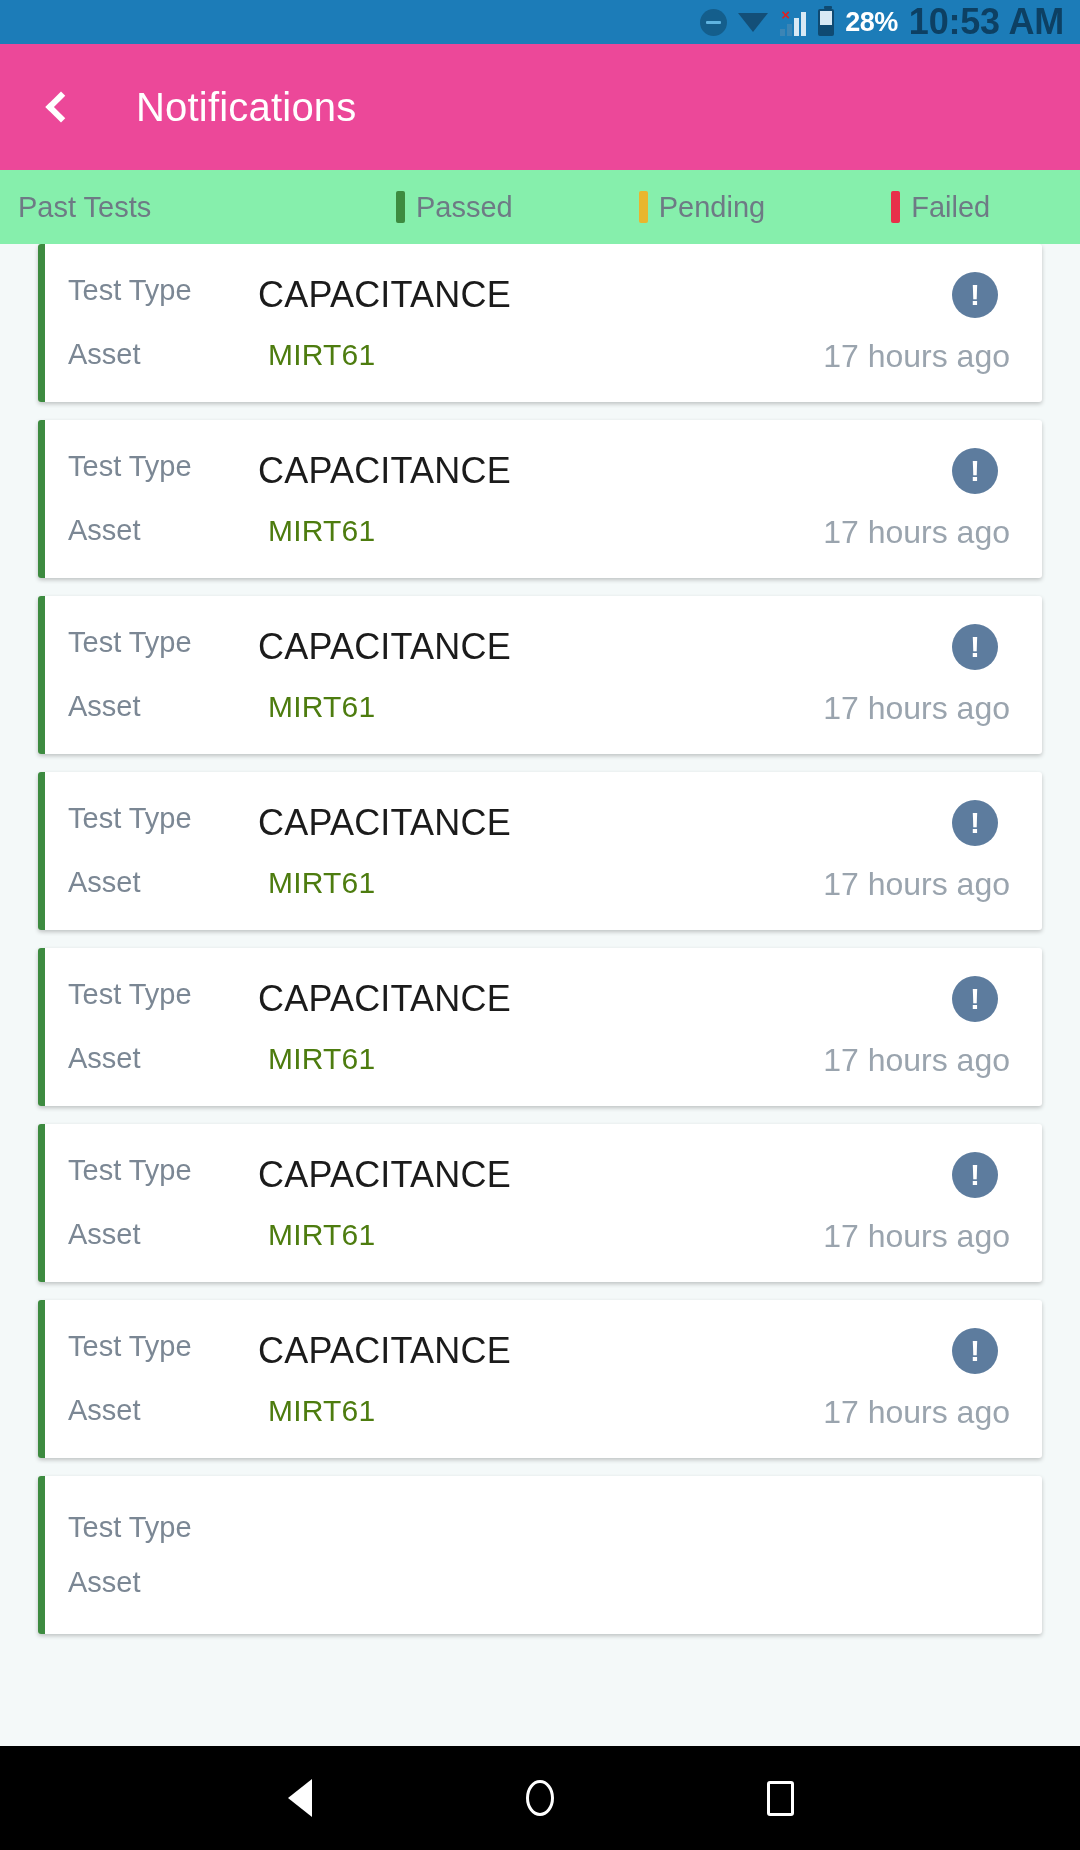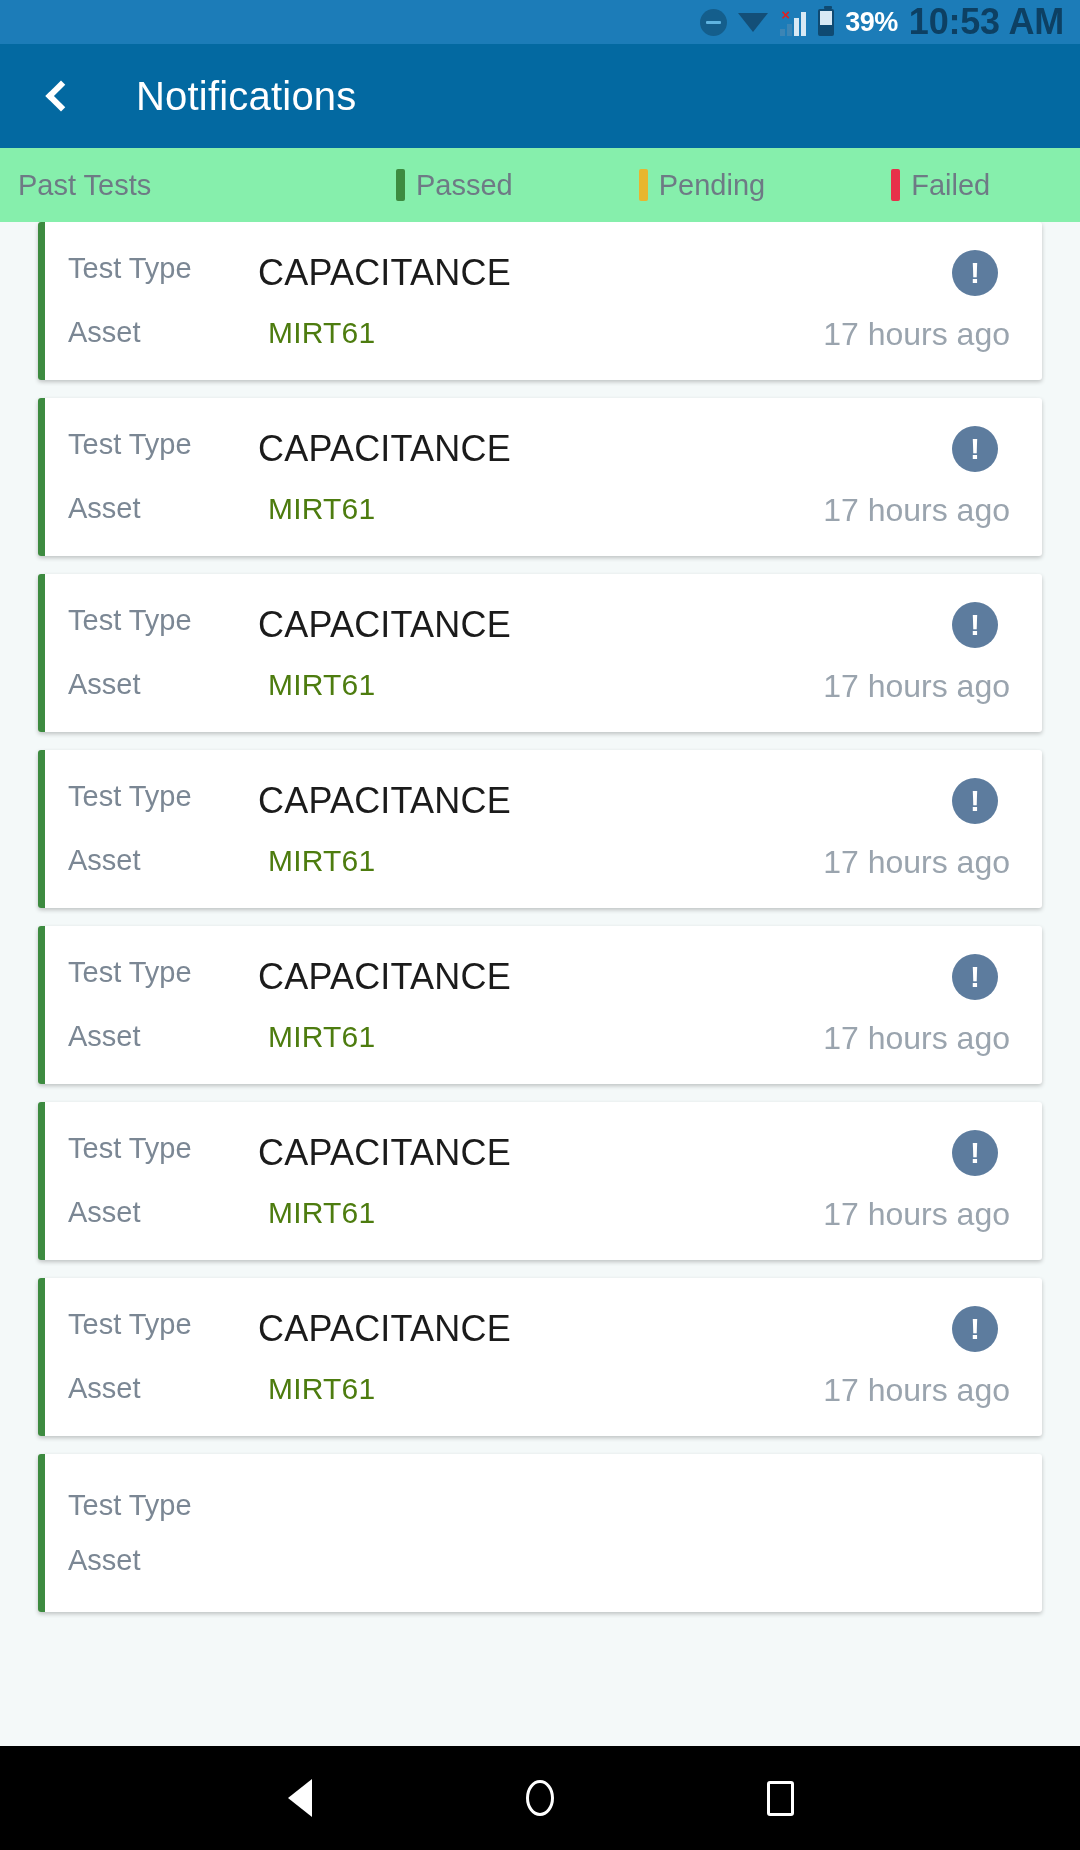--- a/index.html
+++ b/index.html
@@ -71,22 +71,22 @@
     color: #ffffff; font-size: 27px; font-weight: bold;
     letter-spacing: -0.5px;
   }
   .clock {
     color: #0d4063; font-size: 36px; font-weight: bold;
     letter-spacing: -0.2px;
   }
 
   
   .app-bar {
-    height: 104px;
-    background: #0369a1;
+    height: 126px;
+    background: #ec4899;
     display: flex;
     align-items: center;
     padding-left: 26px;
     flex: 0 0 auto;
   }
   .back-btn {
     width: 62px; height: 62px;
     display: flex; align-items: center; justify-content: center;
     cursor: pointer;
   }
@@ -265,21 +265,21 @@
         <i></i>
         <i></i>
         <i></i>
       <span class="signal-x">×</span>
     </span>
     <span class="st-icon">
       <span class="battery-icon">
           <span class="battery-fill"></span>
         </span>
     </span>
-    <span class="battery-pct">39%</span>
+    <span class="battery-pct">28%</span>
     <span class="clock">10:53 AM</span>
   </div>
 
   <div class="app-bar">
     <div class="back-btn">
       <span class="chevron-left"></span>
     </div>
     <div class="app-title">Notifications</div>
   </div>
 

